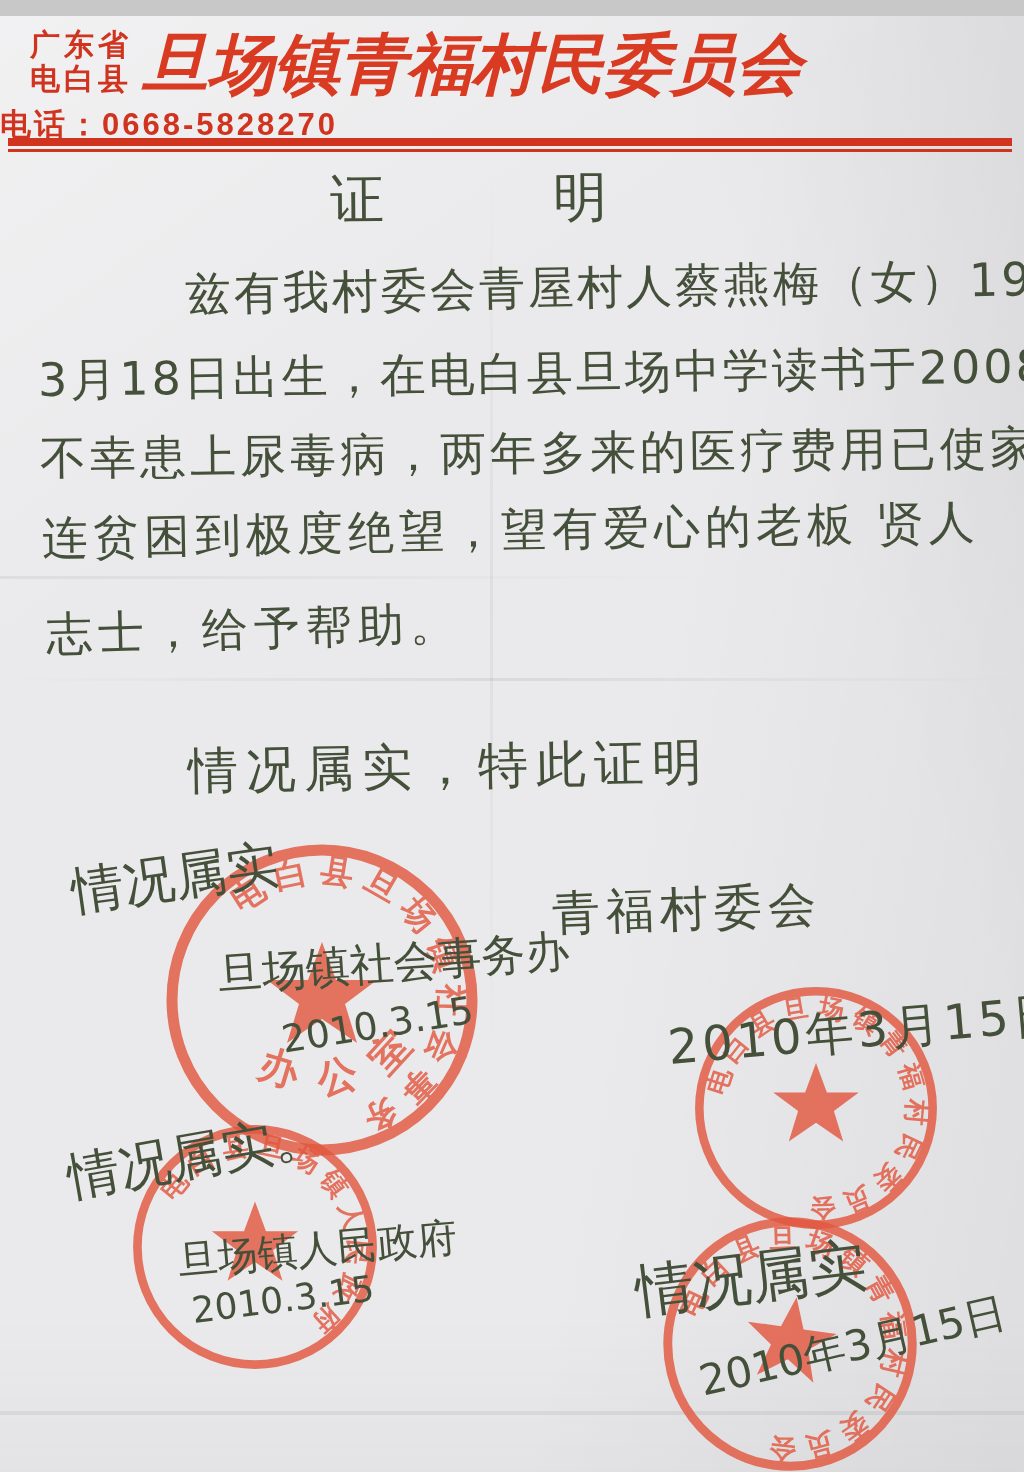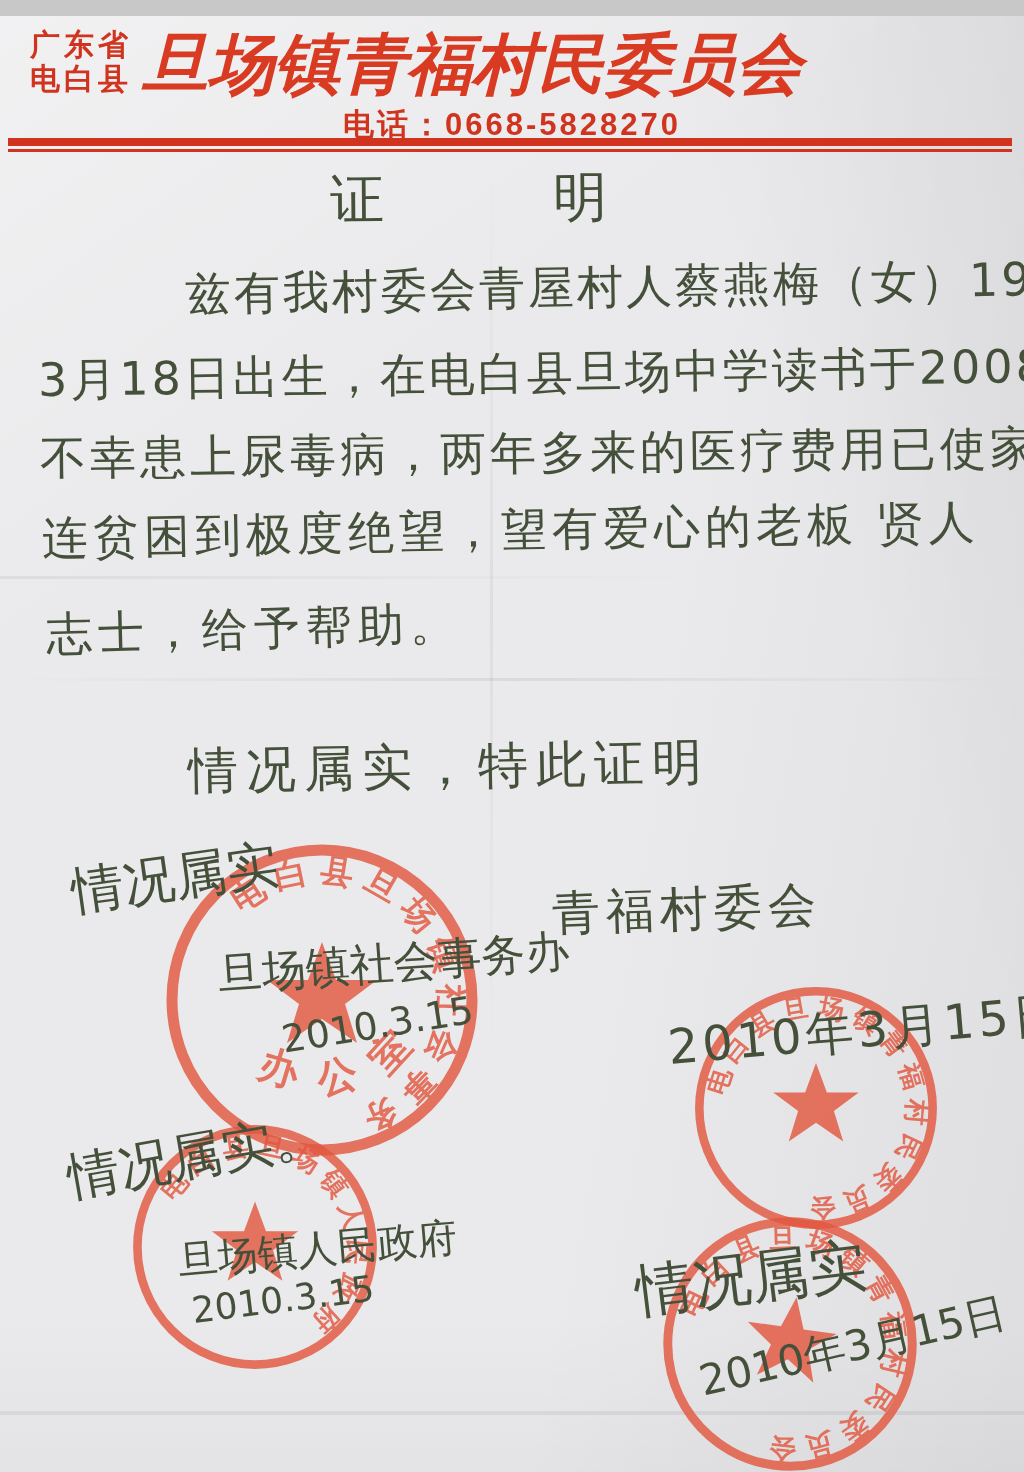--- a/index.html
+++ b/index.html
@@ -32,21 +32,21 @@
   }
   .main-title{
     position:absolute;left:142px;top:8px;width:810px;
     display:flex;justify-content:space-between;
     color:#d93a22;font-weight:bold;font-size:66px;line-height:80px;
     white-space:nowrap;
     font-style:italic;
   }
   .phone{
     position:absolute;left:0;top:88px;width:1024px;
-    text-align:center;color:#d0331e;font-weight:bold;
+    color:#d0331e;font-weight:bold;
     font-size:31px;letter-spacing:3px;
   }
   .rule{
     position:absolute;left:8px;top:122px;width:1004px;height:0;
     border-top:8px solid #d0331e;
   }
   .rule:after{
     content:"";display:block;margin-top:3px;height:3px;background:#d0331e;
   }
 

